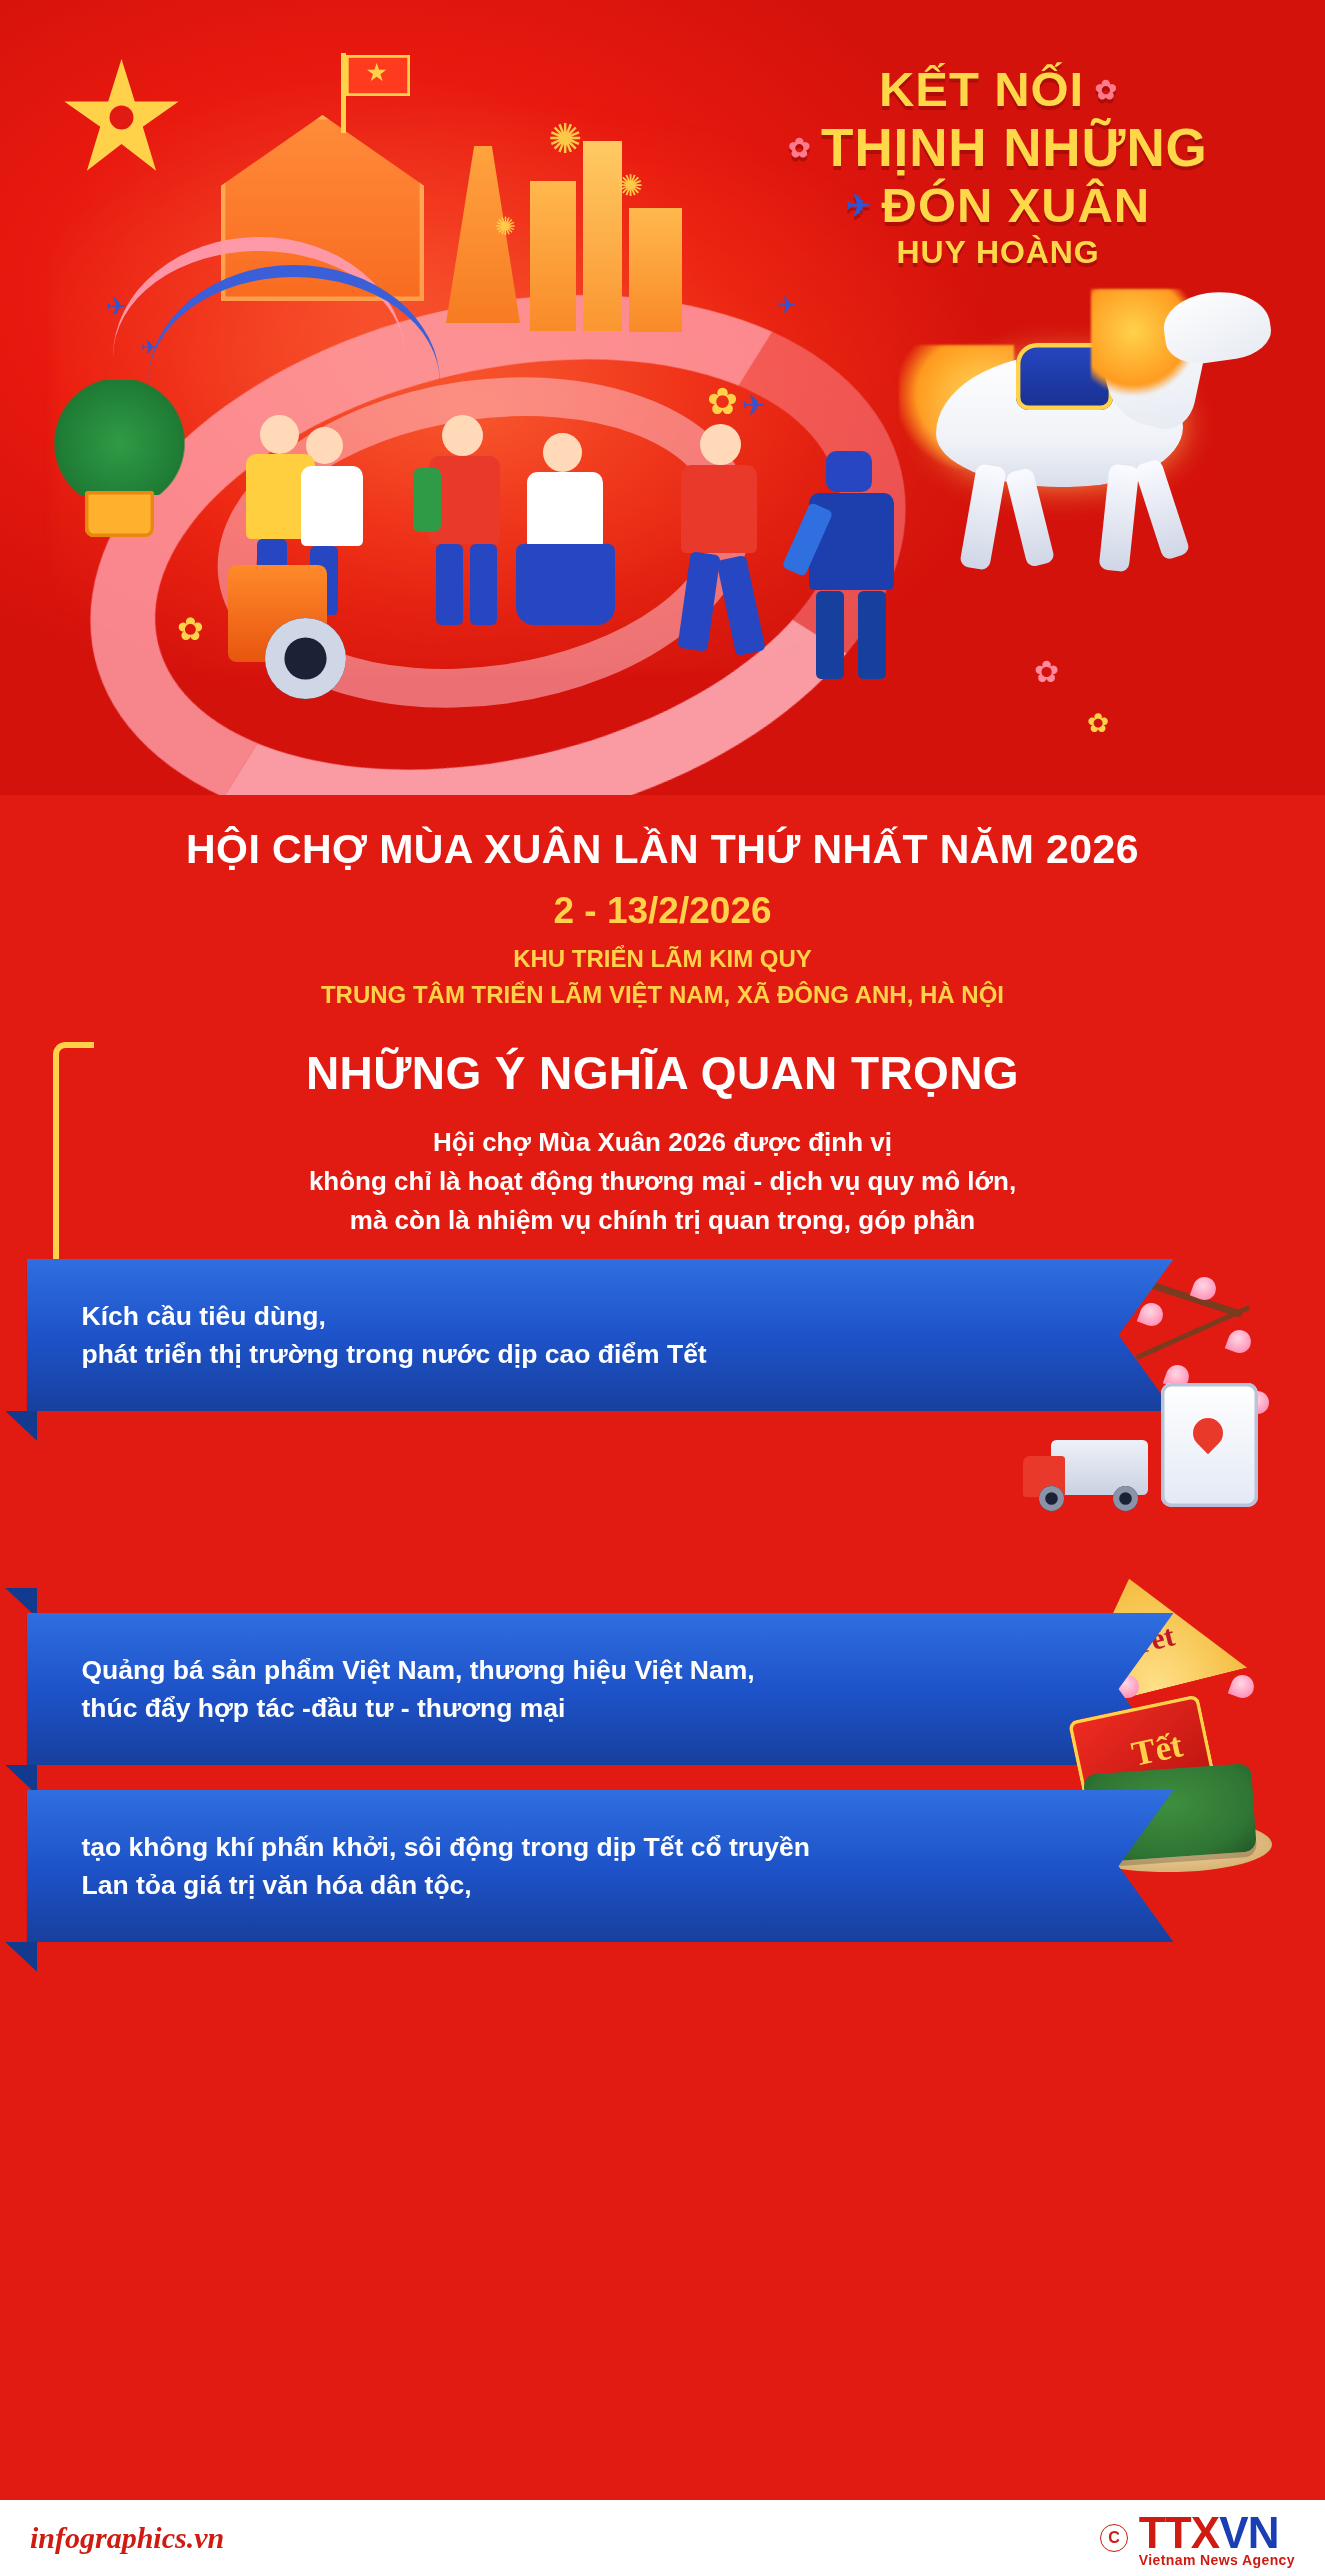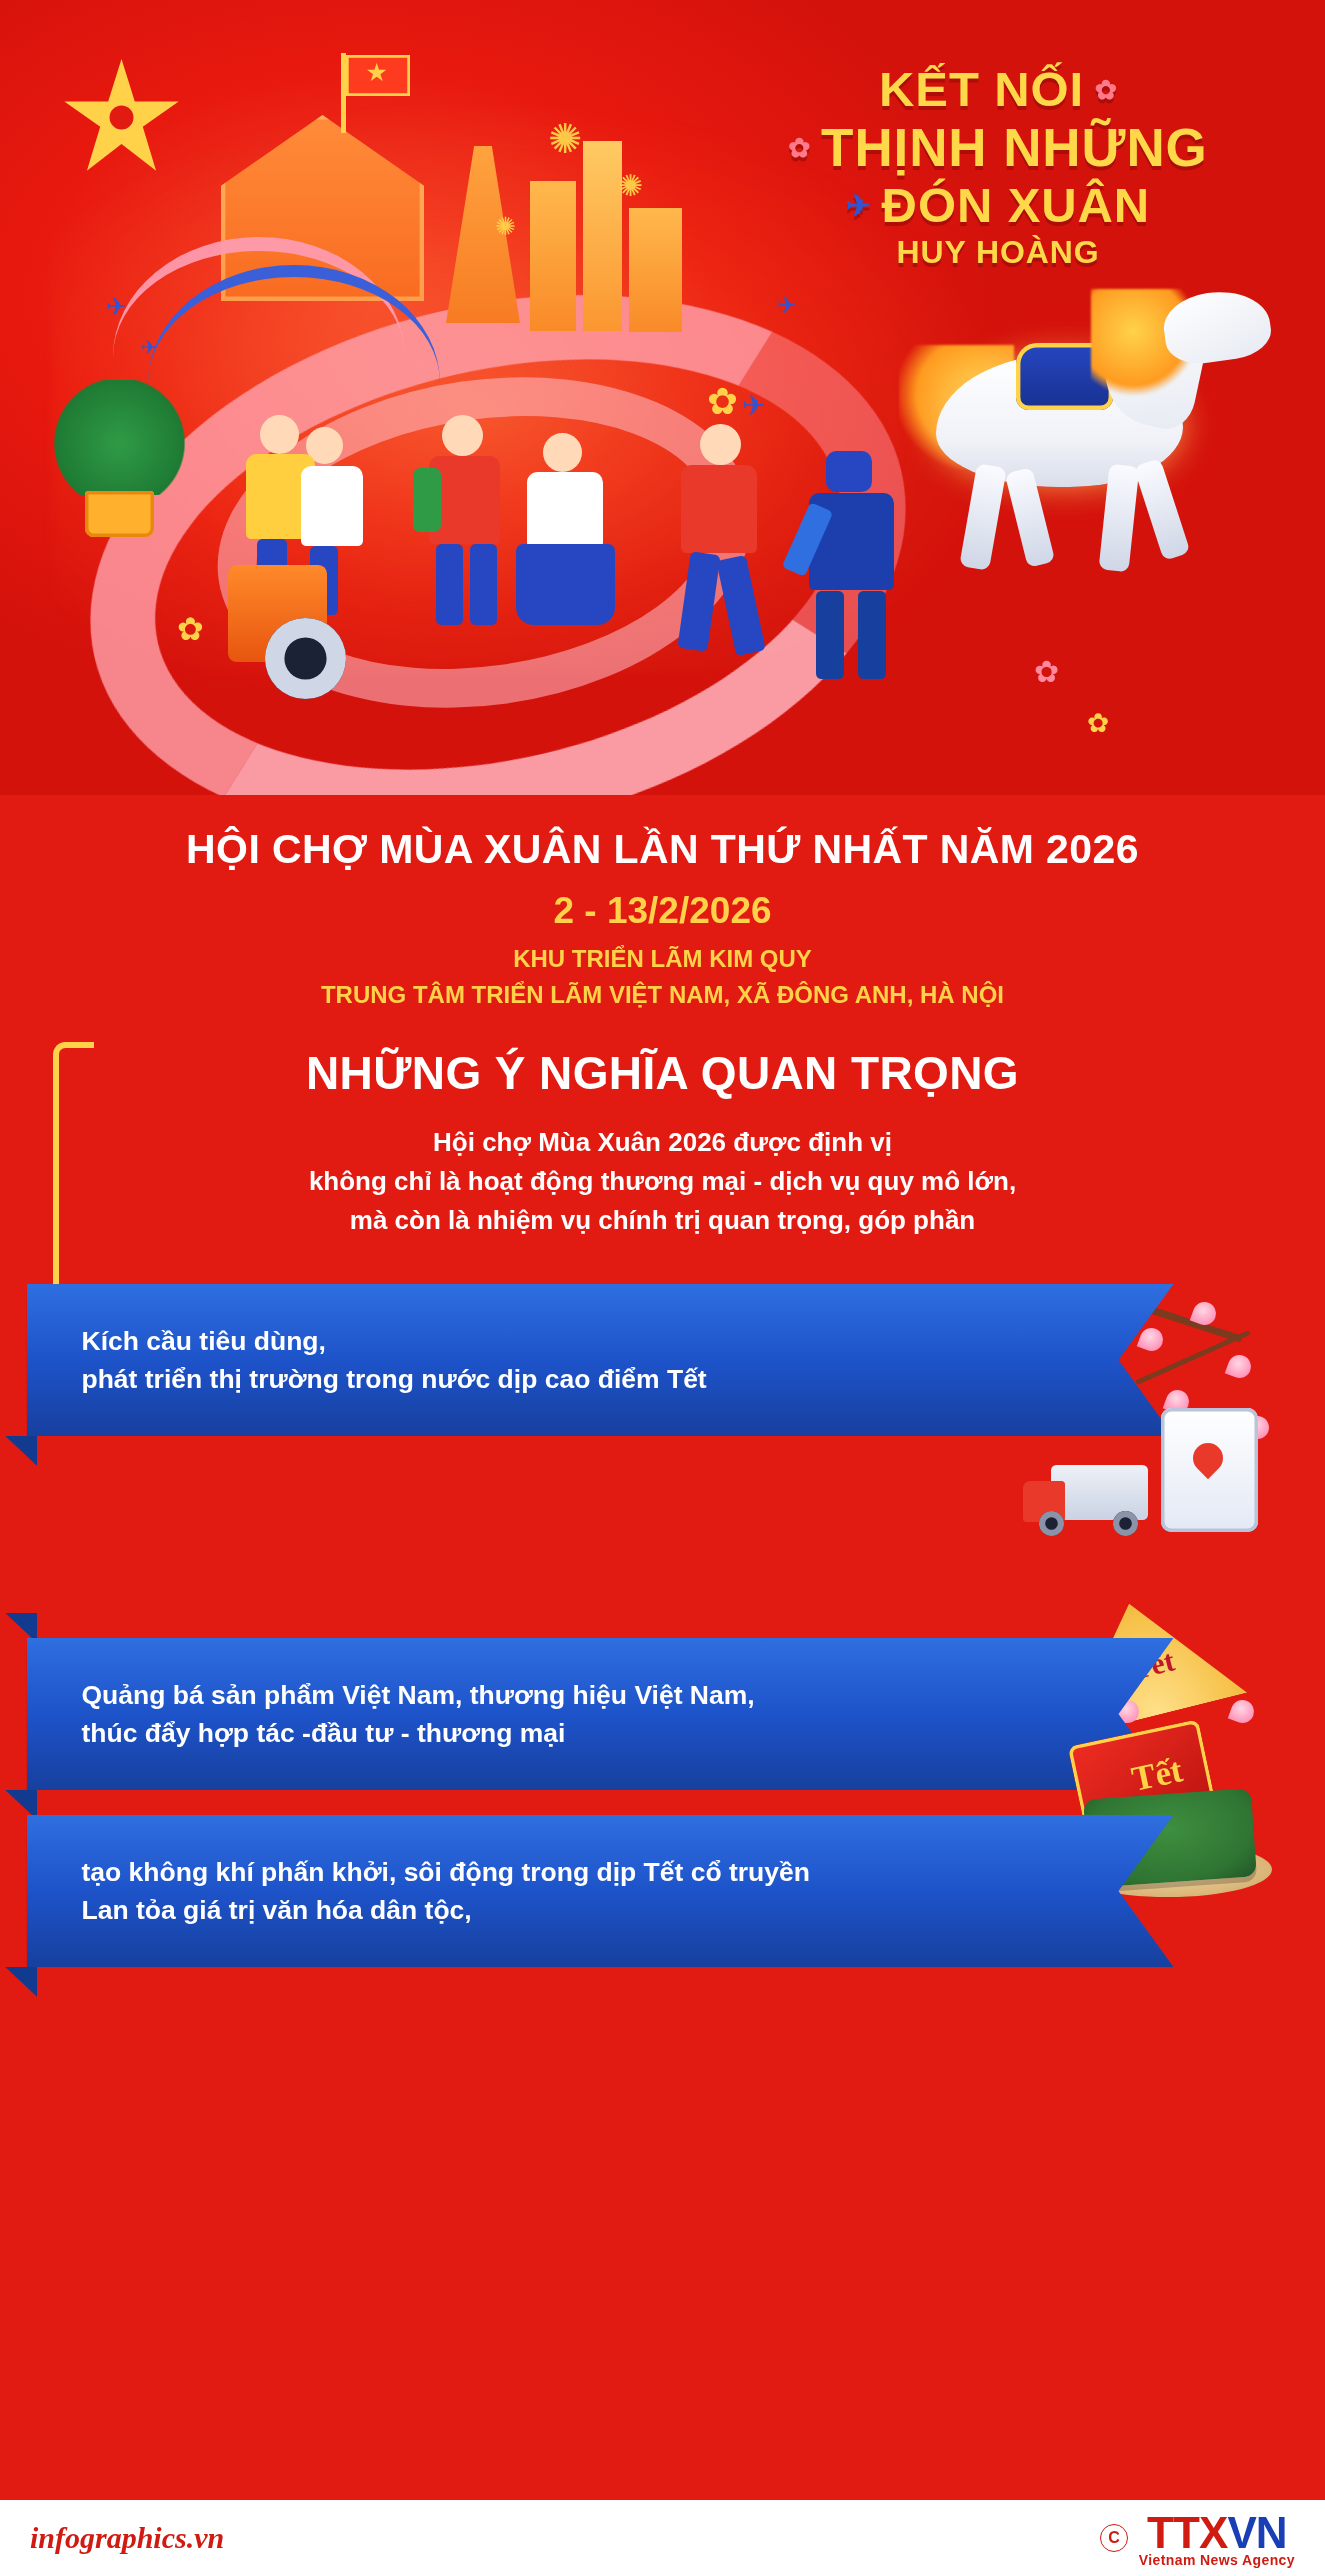--- a/index.html
+++ b/index.html
@@ -226,21 +226,21 @@
     height: 353px;
     border-left: 6.2px solid #ffd24a;
     border-top: 6.2px solid #ffd24a;
     border-bottom: 6.2px solid #ffd24a;
     border-radius: 12.4px 0 0 12.4px;
   }
 
   
   .banners {
     position: relative;
-    margin-top: 44px;
+    margin-top: 19px;
   }
   .banner-wrap {
     position: relative;
     height: 177px;
   }
   .banner {
     position: absolute;
     left: 26.5px;
     top: 0;
     width: 1147px;
@@ -361,21 +361,21 @@
     font-family: "Liberation Sans", sans-serif;
   }
   .ttx .vn { color: #1a3fb5; }
   .agency {
     color: #cf1b12;
     font-size: 14px;
     font-weight: bold;
     letter-spacing: 0.4px;
     margin-top: -5.3px;
   }
-  .brand-stack { display:flex; flex-direction:column; align-items:center; }
+  .brand-stack { display:flex; flex-direction:column; }
 </style>
 </head>
 <body>
 
 <div class="poster">
 
   <div class="hero">
     <div class="hero-glow"></div>
 
     <svg class="star-logo" viewBox="0 0 100 100">

